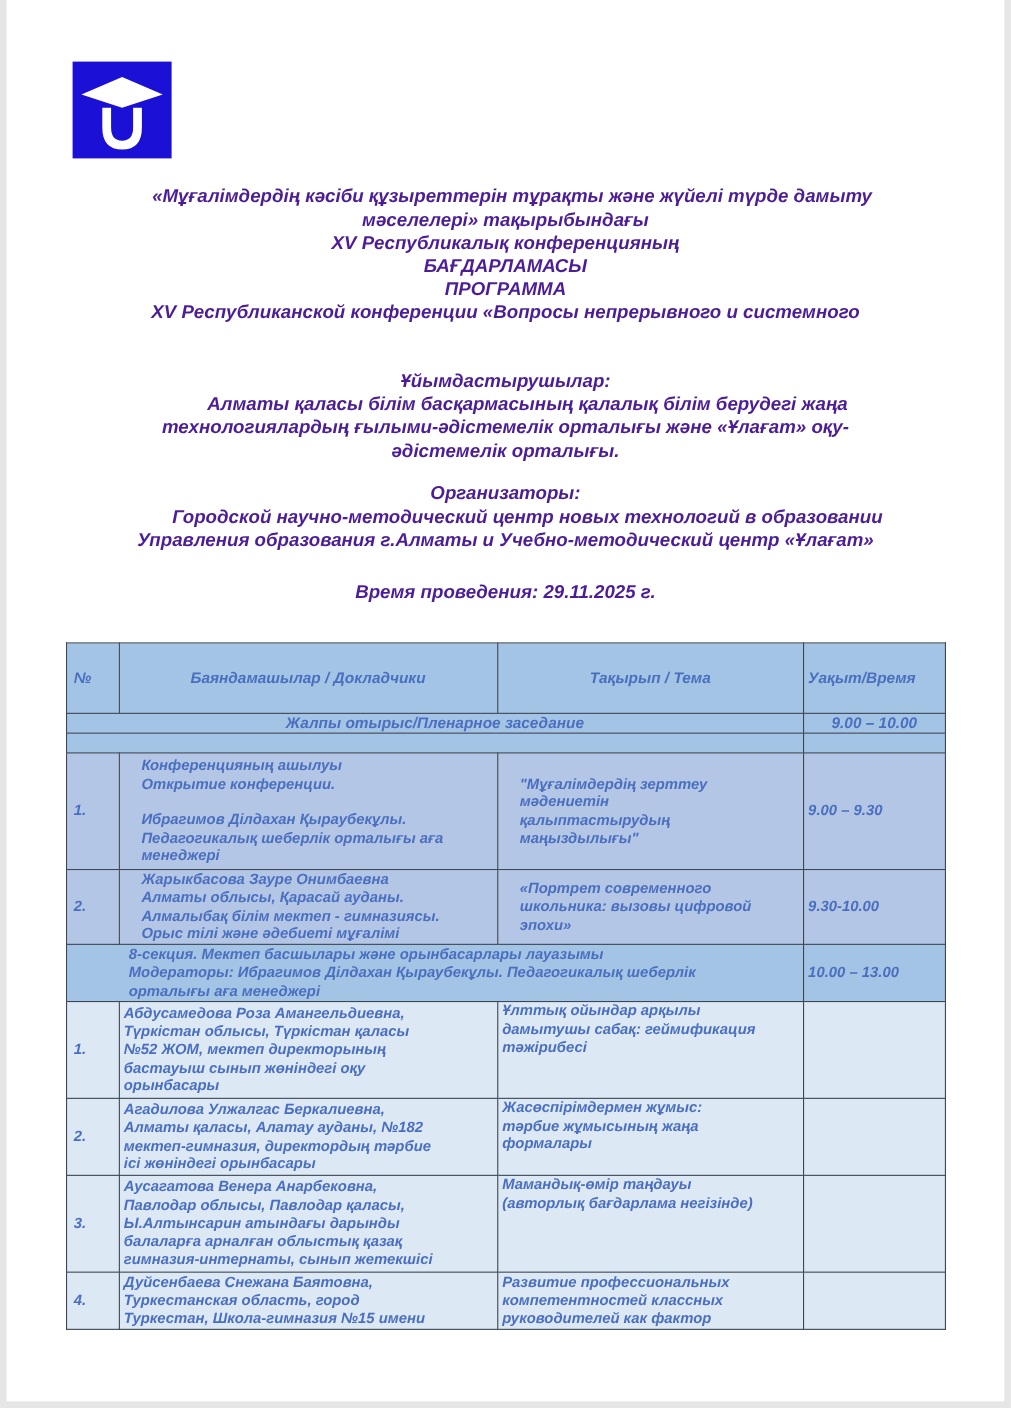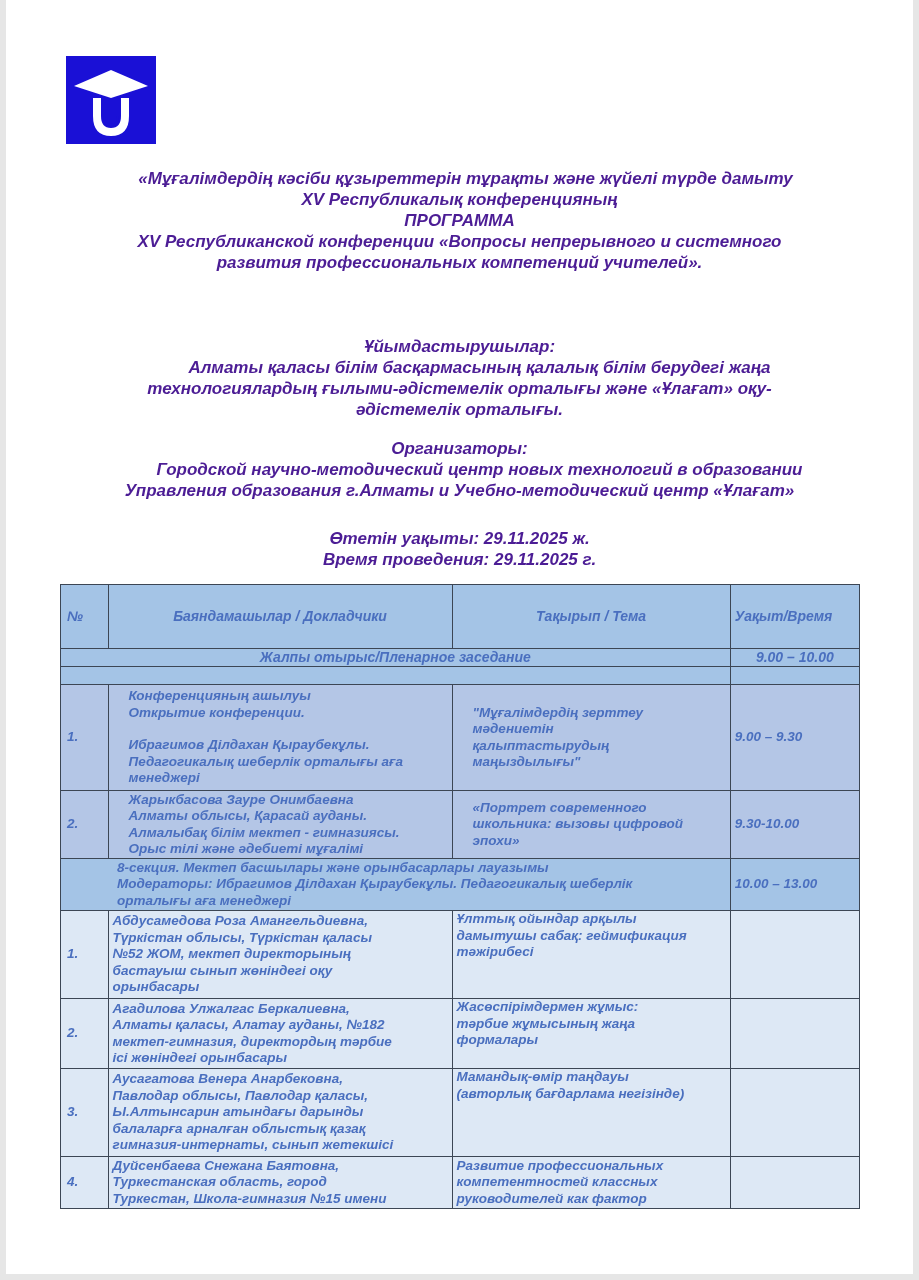--- a/index.html
+++ b/index.html
@@ -65,41 +65,41 @@
     <svg viewBox="0 0 90 88" xmlns="http://www.w3.org/2000/svg">
       <polygon points="45,14 82,30 45,42 8,30" fill="#ffffff"></polygon>
       <path d="M27,42 L27,60 Q27,80 45,80 Q63,80 63,60 L63,42 L55,42 L55,60 Q55,72 45,72 Q35,72 35,60 L35,42 Z" fill="#ffffff"></path>
       <path d="M38,44 L38,60 Q38,69 45,69 Q52,69 52,60 L52,44" fill="none" stroke="#1a10d6" stroke-width="2"></path>
     </svg>
   </div>
 </div>
 
 <div class="txt title-block">
   <div class="l1">«Мұғалімдердің кәсіби құзыреттерін тұрақты және жүйелі түрде дамыту</div>
+  <div>мәселелері» тақырыбындағы</div>
   <div>XV Республикалық конференцияның</div>
+  <div>БАҒДАРЛАМАСЫ</div>
   <div>ПРОГРАММА</div>
   <div>XV Республиканской конференции «Вопросы непрерывного и системного</div>
-  <div>развития профессиональных компетенций учителей».</div>
 </div>
 
 <div class="txt org-kz">
   <div>Ұйымдастырушылар:</div>
   <div class="ind">Алматы қаласы білім басқармасының қалалық  білім берудегі жаңа</div>
   <div>технологиялардың ғылыми-әдістемелік орталығы және «Ұлағат» оқу-</div>
   <div>әдістемелік орталығы.</div>
 </div>
 
 <div class="txt org-ru">
   <div>Организаторы:</div>
   <div class="ind">Городской научно-методический центр новых технологий в образовании</div>
   <div>Управления образования г.Алматы и Учебно-методический центр «Ұлағат»</div>
 </div>
 
 <div class="txt dates">
-  <div>Өтетін уақыты: 29.11.2025 ж.</div>
   <div>Время проведения: 29.11.2025 г.</div>
 </div>
 
 <table class="prog">
   <tbody>
       <tr class="hdr">
     <th class="c-no">№</th>
     <th class="c-sp">Баяндамашылар / Докладчики</th>
     <th class="c-th">Тақырып / Тема</th>
     <th class="c-tm">Уақыт/Время</th>

